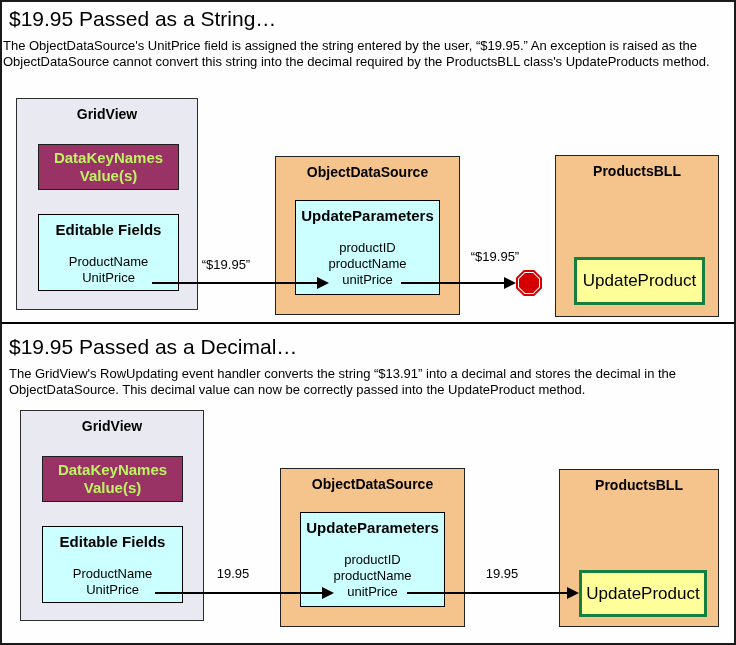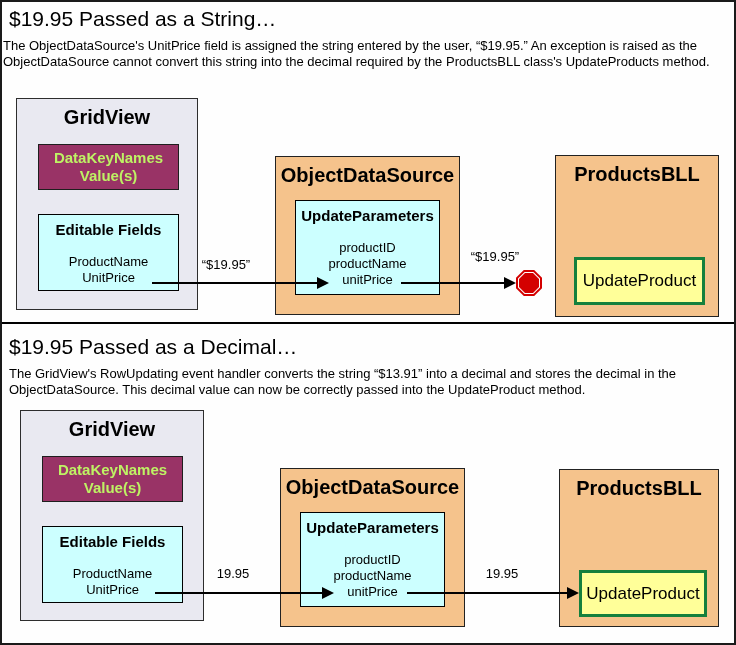--- a/index.html
+++ b/index.html
@@ -6,21 +6,21 @@
   #root {
     position:relative; width:736px; height:645px; box-sizing:border-box;
     border:2px solid #1a1a1a; background:#fefefe; overflow:hidden;
     font-family:"Liberation Sans", sans-serif; color:#000;
   }
   .h1 { position:absolute; margin:0; font-size:21px; font-weight:normal; white-space:nowrap; }
   .desc { position:absolute; margin:0; font-size:13px; line-height:16px; width:722px; }
   .panel-box { position:absolute; box-sizing:border-box; border:1px solid #2d2d2d; }
   .gv   { background:var(--gridview_bg); }
   .ods, .pbll { background:var(--orange); border-color:#222; }
-  .box-title { font-weight:bold; font-size:20px; text-align:center; padding-top:7px; }
+  .box-title { font-weight:bold; font-size:14px; text-align:center; padding-top:7px; }
   .magenta-box {
     position:absolute; box-sizing:border-box; background:var(--magenta);
     border:1px solid #1e1e1e; color:#bef264; text-align:center;
     font-weight:bold; font-size:15px; line-height:18px; padding-top:4px;
   }
   .cyan-box {
     position:absolute; box-sizing:border-box; background:var(--cyan);
     border:1px solid #000;
   }
   .sub-title { font-weight:bold; font-size:15px; text-align:center; padding-top:6px; }

